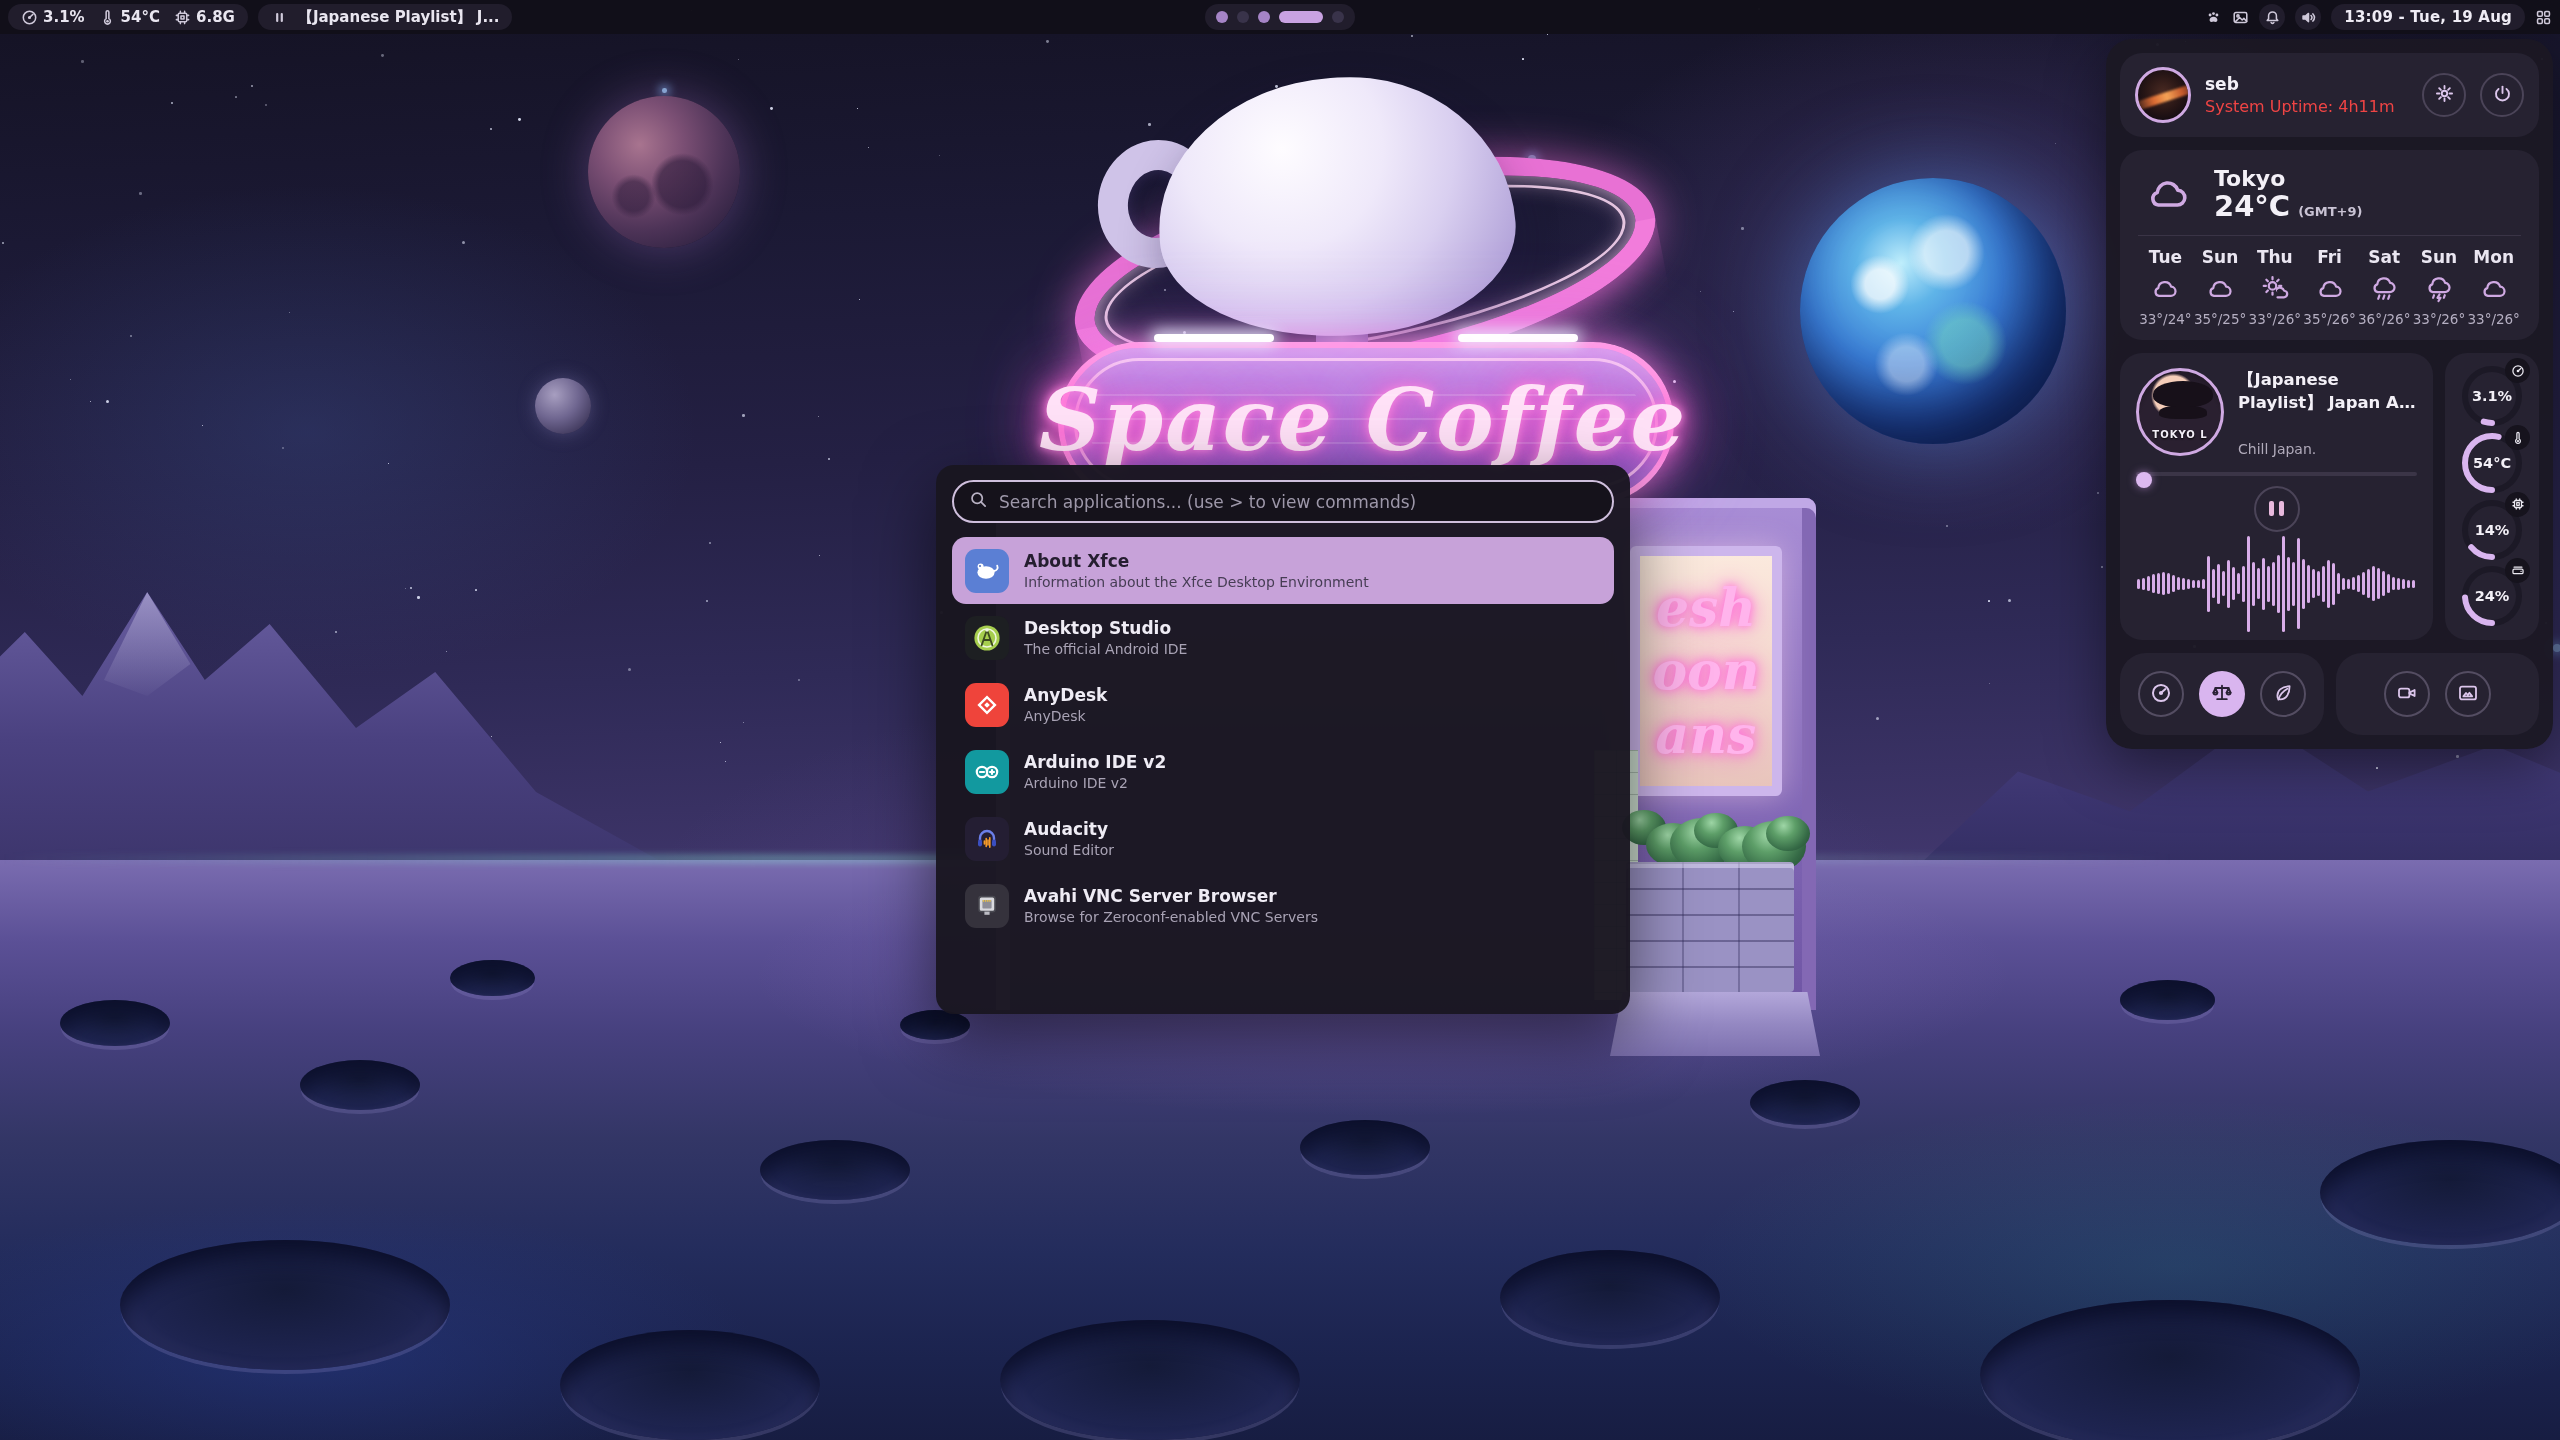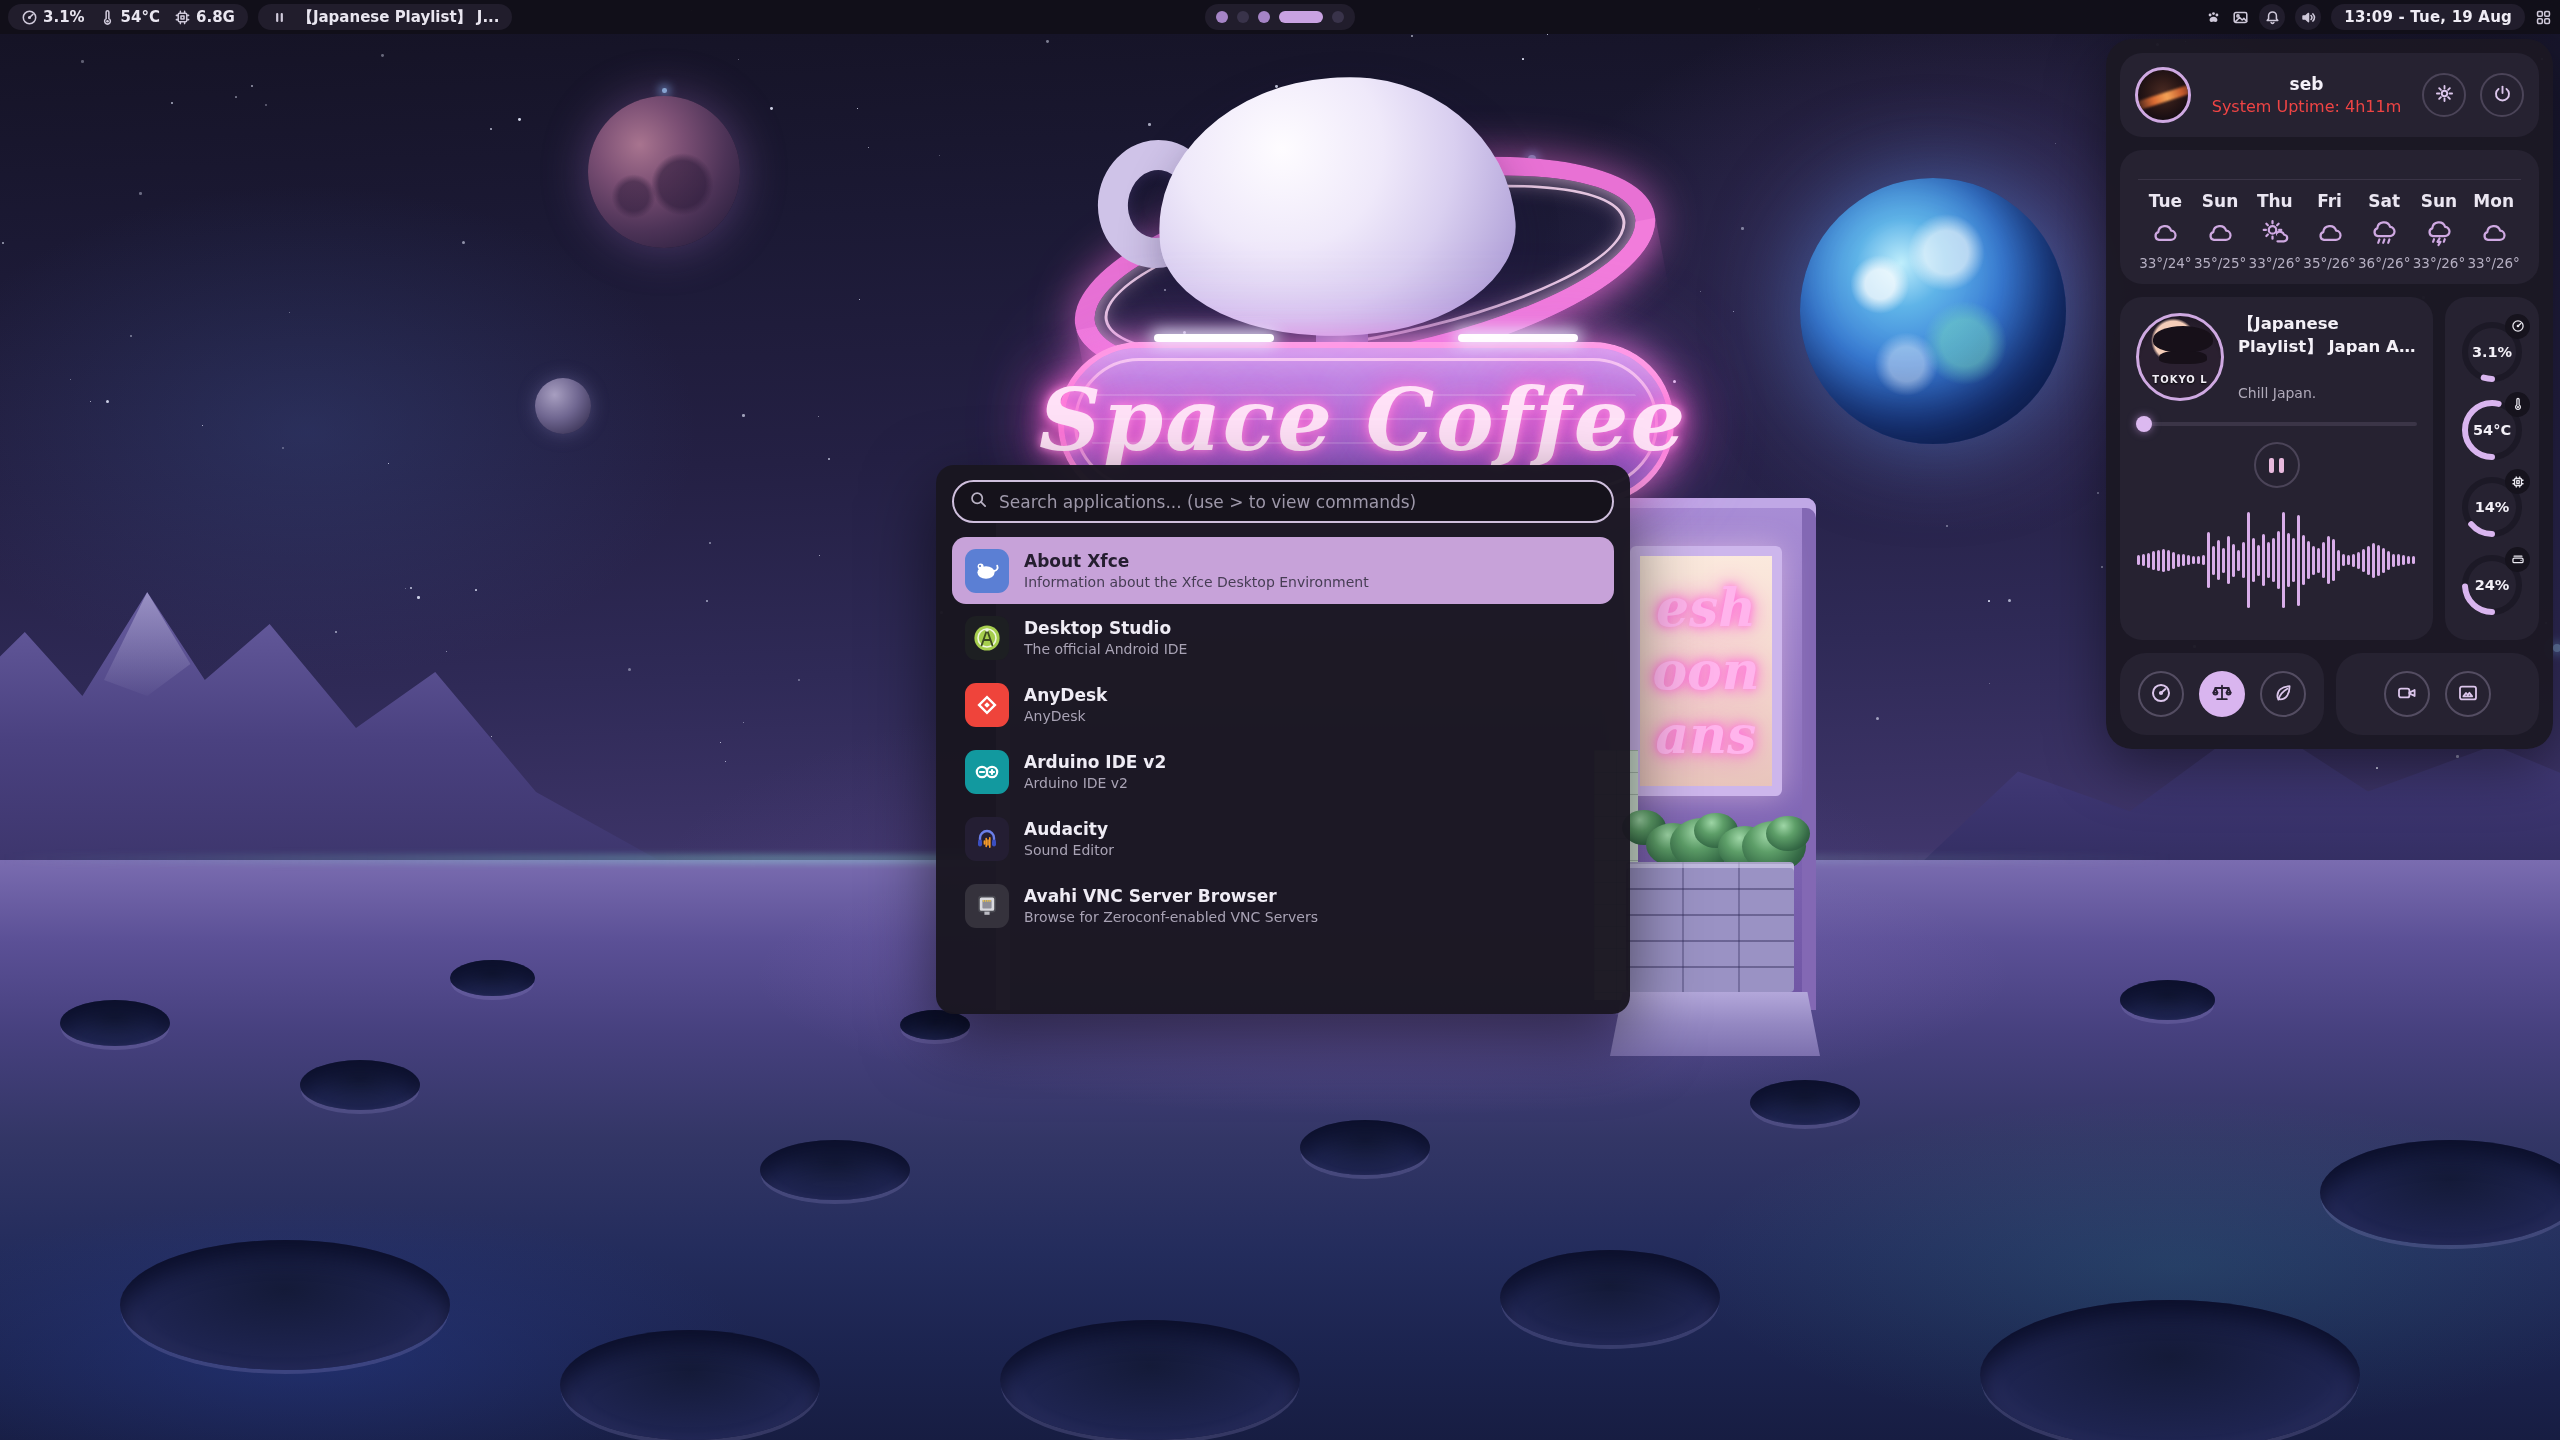--- a/index.html
+++ b/index.html
@@ -173,21 +173,21 @@
     display:flex; flex-direction:column; gap:13px; box-shadow:0 18px 60px rgba(0,0,0,.45); }
   .card { background:#262231; border-radius:22px; }
 
   .user-card { height:84px; display:flex; align-items:center; padding:0 15px; gap:14px; flex:0 0 auto; }
   .avatar { width:56px; height:56px; border-radius:50%; border:3px solid #cfa9e2; flex:0 0 auto;
     background:radial-gradient(circle at 50% 45%, #4a2a22 0%, #2a1716 45%, #120b12 80%);
     position:relative; overflow:hidden; }
   .avatar:after { content:""; position:absolute; left:-6px; top:22px; width:70px; height:9px;
     background:linear-gradient(90deg, transparent, #d96a33 30%, #f5a356 50%, #c55a2c 72%, transparent);
     transform:rotate(-18deg); filter:blur(1px); }
-  .user-texts { flex:1; display:flex; flex-direction:column; gap:3px;align-items:center; }
+  .user-texts { flex:1; display:flex; flex-direction:column; gap:3px; }
   .user-name { font-size:17px; font-weight:bold; color:#f3f0f7; }
   .user-uptime { font-size:16px; color:#ef4444; }
   .round-btn { width:44px; height:44px; border-radius:50%; border:2px solid #4b4458; background:transparent;
     display:flex; align-items:center; justify-content:center; color:#dcc6ec; }
   .round-btn svg { width:21px; height:21px; }
 
   .weather-card { padding:16px 18px 13px; flex:0 0 auto; }
   .weather-head { display:flex; align-items:center; gap:16px; }
   .weather-big-icon { width:60px; height:48px; color:#cfa9e2; }
   .weather-big-icon svg { width:100%; height:100%; }
@@ -705,20 +705,32 @@
     </button>
     <button class="round-btn">
       <span><svg viewBox="0 0 20 20" fill="none" stroke="currentColor" stroke-width="1.8" stroke-linecap="round" stroke-linejoin="round">
             <path d="M10 3.4v6.2"></path>
             <path d="M6.2 5.6a6.2 6.2 0 1 0 7.6 0"></path>
           </svg></span>
     </button>
   </div>
 
   <div class="card weather-card">
+    <div class="weather-head">
+      <span class="weather-big-icon"><svg viewBox="0 0 24 24" fill="none" stroke="currentColor" stroke-width="1.8" stroke-linecap="round" stroke-linejoin="round">
+            <path d="M7.2 17.5h9.3a3.7 3.7 0 0 0 .4-7.4 5.3 5.3 0 0 0-10.3 1.2 3.2 3.2 0 0 0 .6 6.2z"></path>
+          </svg></span>
+      <div>
+        <div class="weather-city">Tokyo</div>
+        <div class="weather-temp-row">
+          <span class="weather-temp">24°C</span>
+          <span class="weather-tz">(GMT+9)</span>
+        </div>
+      </div>
+    </div>
     <div class="weather-divider"></div>
     <div class="forecast">
 
         <div class="fc-day">
           <span class="fc-name">Tue</span>
           <span class="fc-icon"><svg viewBox="0 0 24 24" fill="none" stroke="currentColor" stroke-width="1.8" stroke-linecap="round" stroke-linejoin="round">
               <path d="M7.2 17.5h9.3a3.7 3.7 0 0 0 .4-7.4 5.3 5.3 0 0 0-10.3 1.2 3.2 3.2 0 0 0 .6 6.2z"></path>
             </svg></span>
           <span class="fc-temps">33°/24°</span>
         </div>

